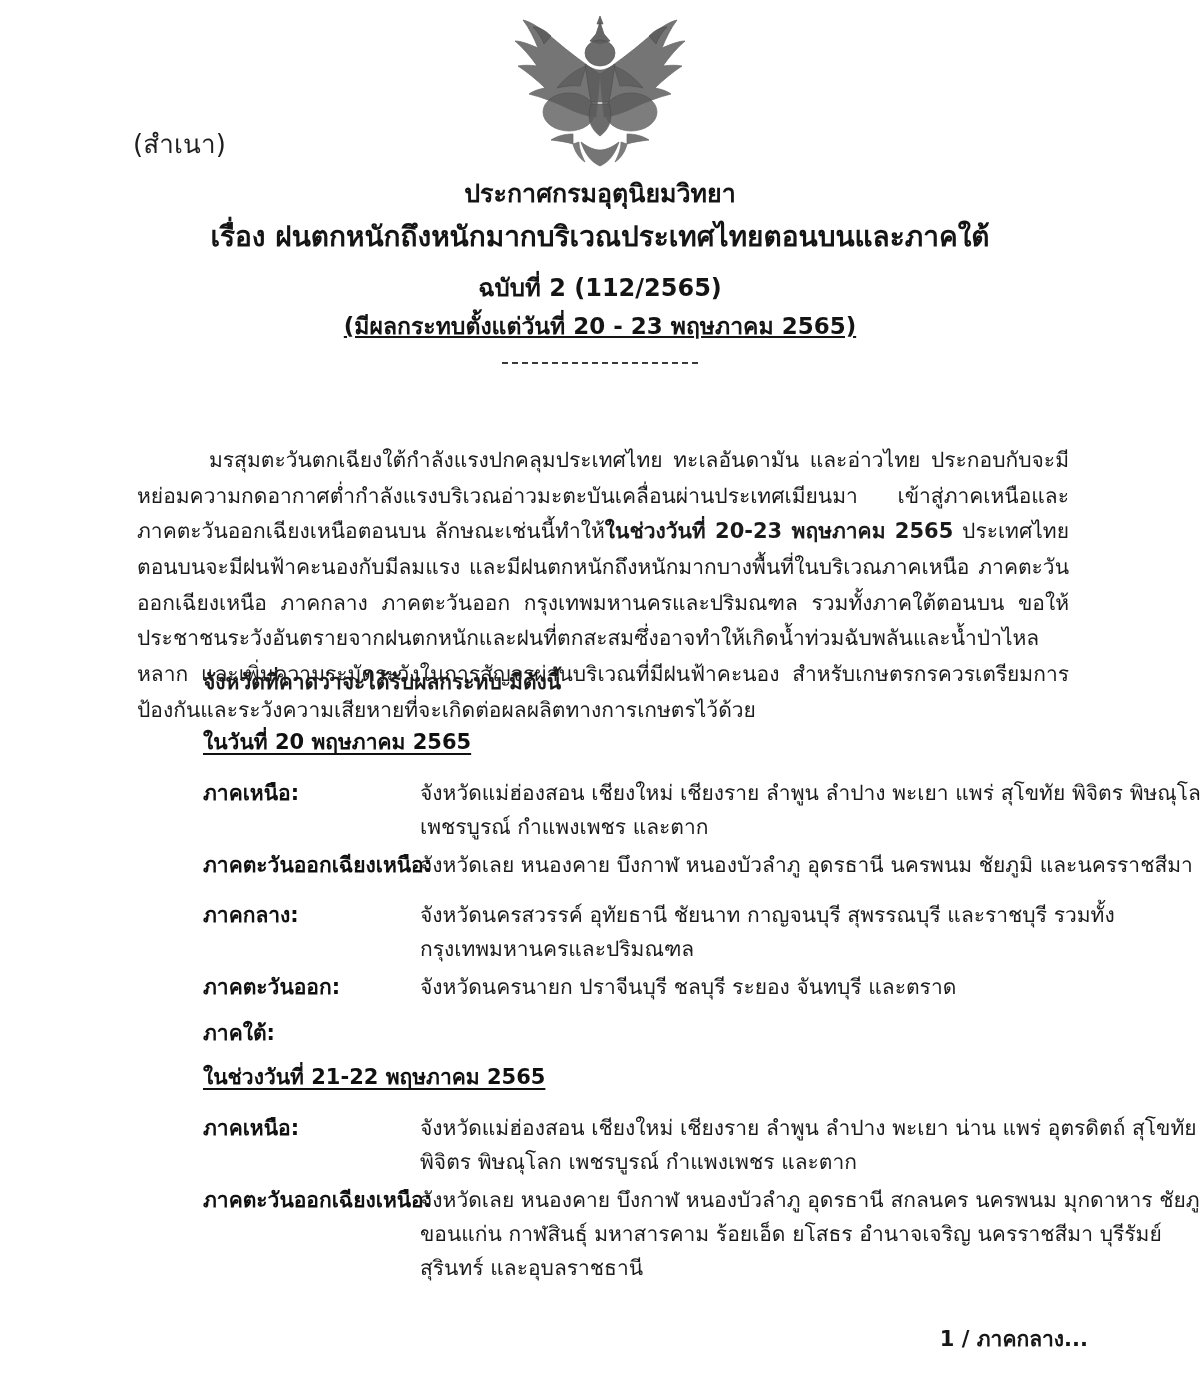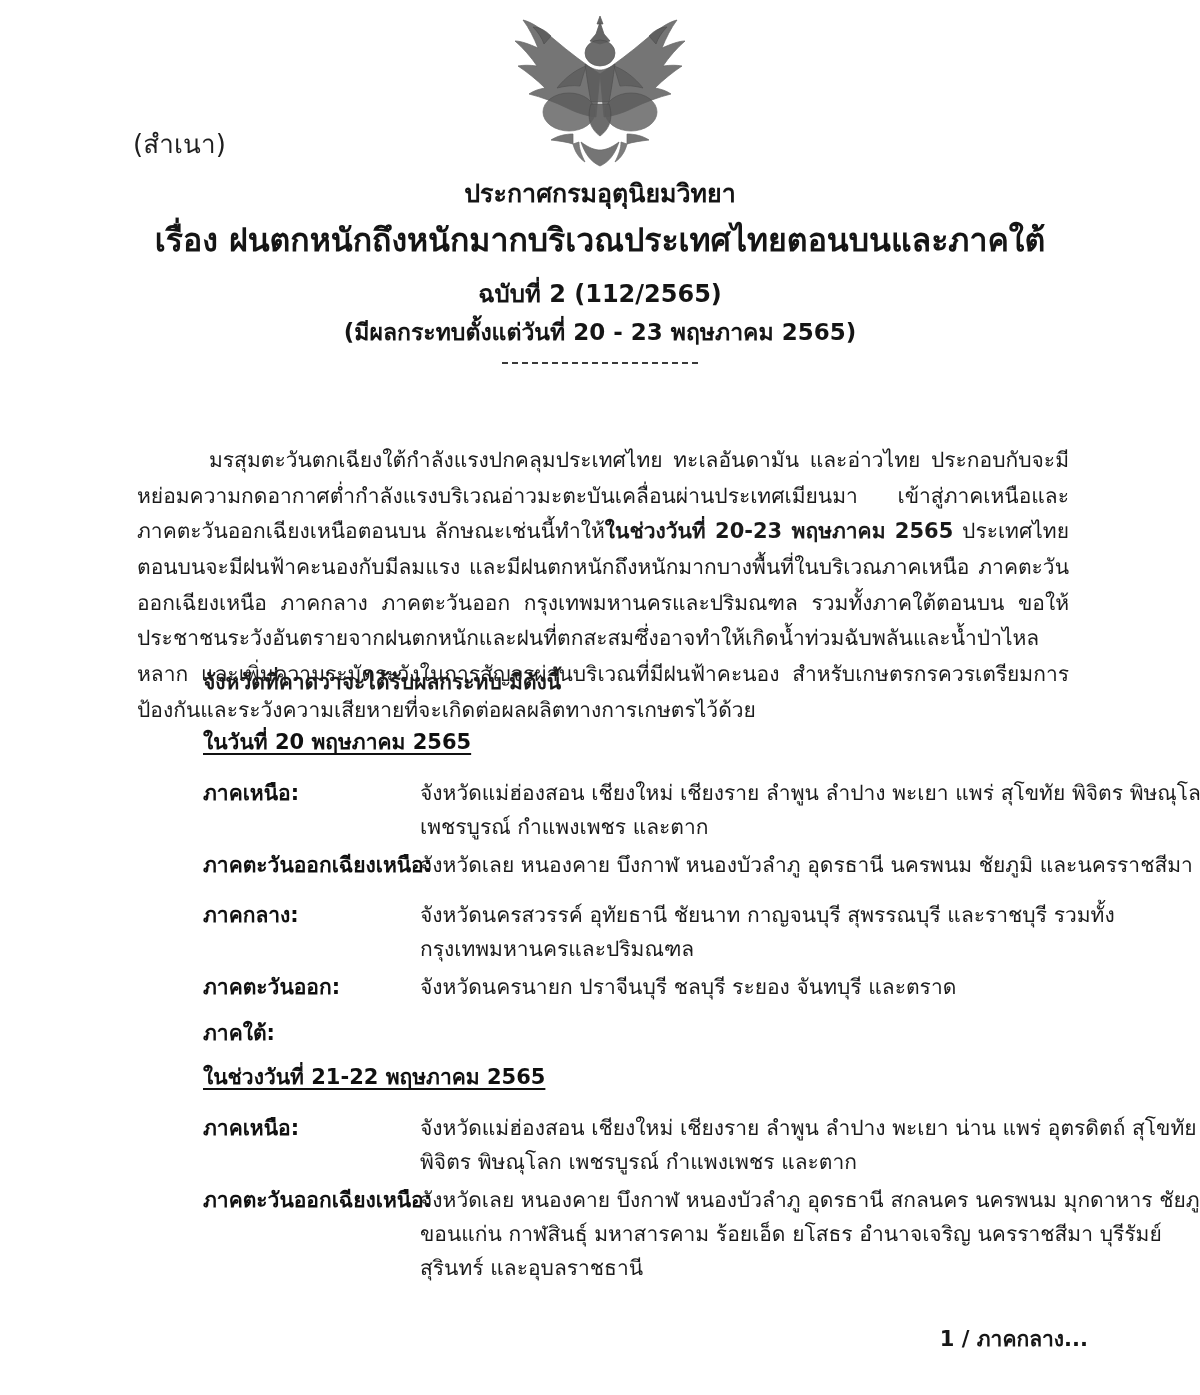--- a/index.html
+++ b/index.html
@@ -58,23 +58,23 @@
     width: 1200px;
     text-align: center;
   }
   .heading .h-line {
     font-weight: bold;
     color: #151515;
     line-height: 1.52;
     white-space: nowrap;
   }
   .h1 { font-size: 25px; }
-  .h2 { font-size: 32px; margin-top: 3px; }
+  .h2 { font-size: 28px; margin-top: 3px; }
   .h3 { font-size: 24px; margin-top: 11px; }
-  .h4 { font-size: 23px; margin-top: 3px; }
+  .h4 { font-size: 23px; margin-top: 3px; text-decoration: underline; }
 
   .rule-wrap {
     position: absolute;
     left: 0;
     top: 362px;
     width: 1200px;
     display: flex;
     justify-content: center;
   }
   .rule {

